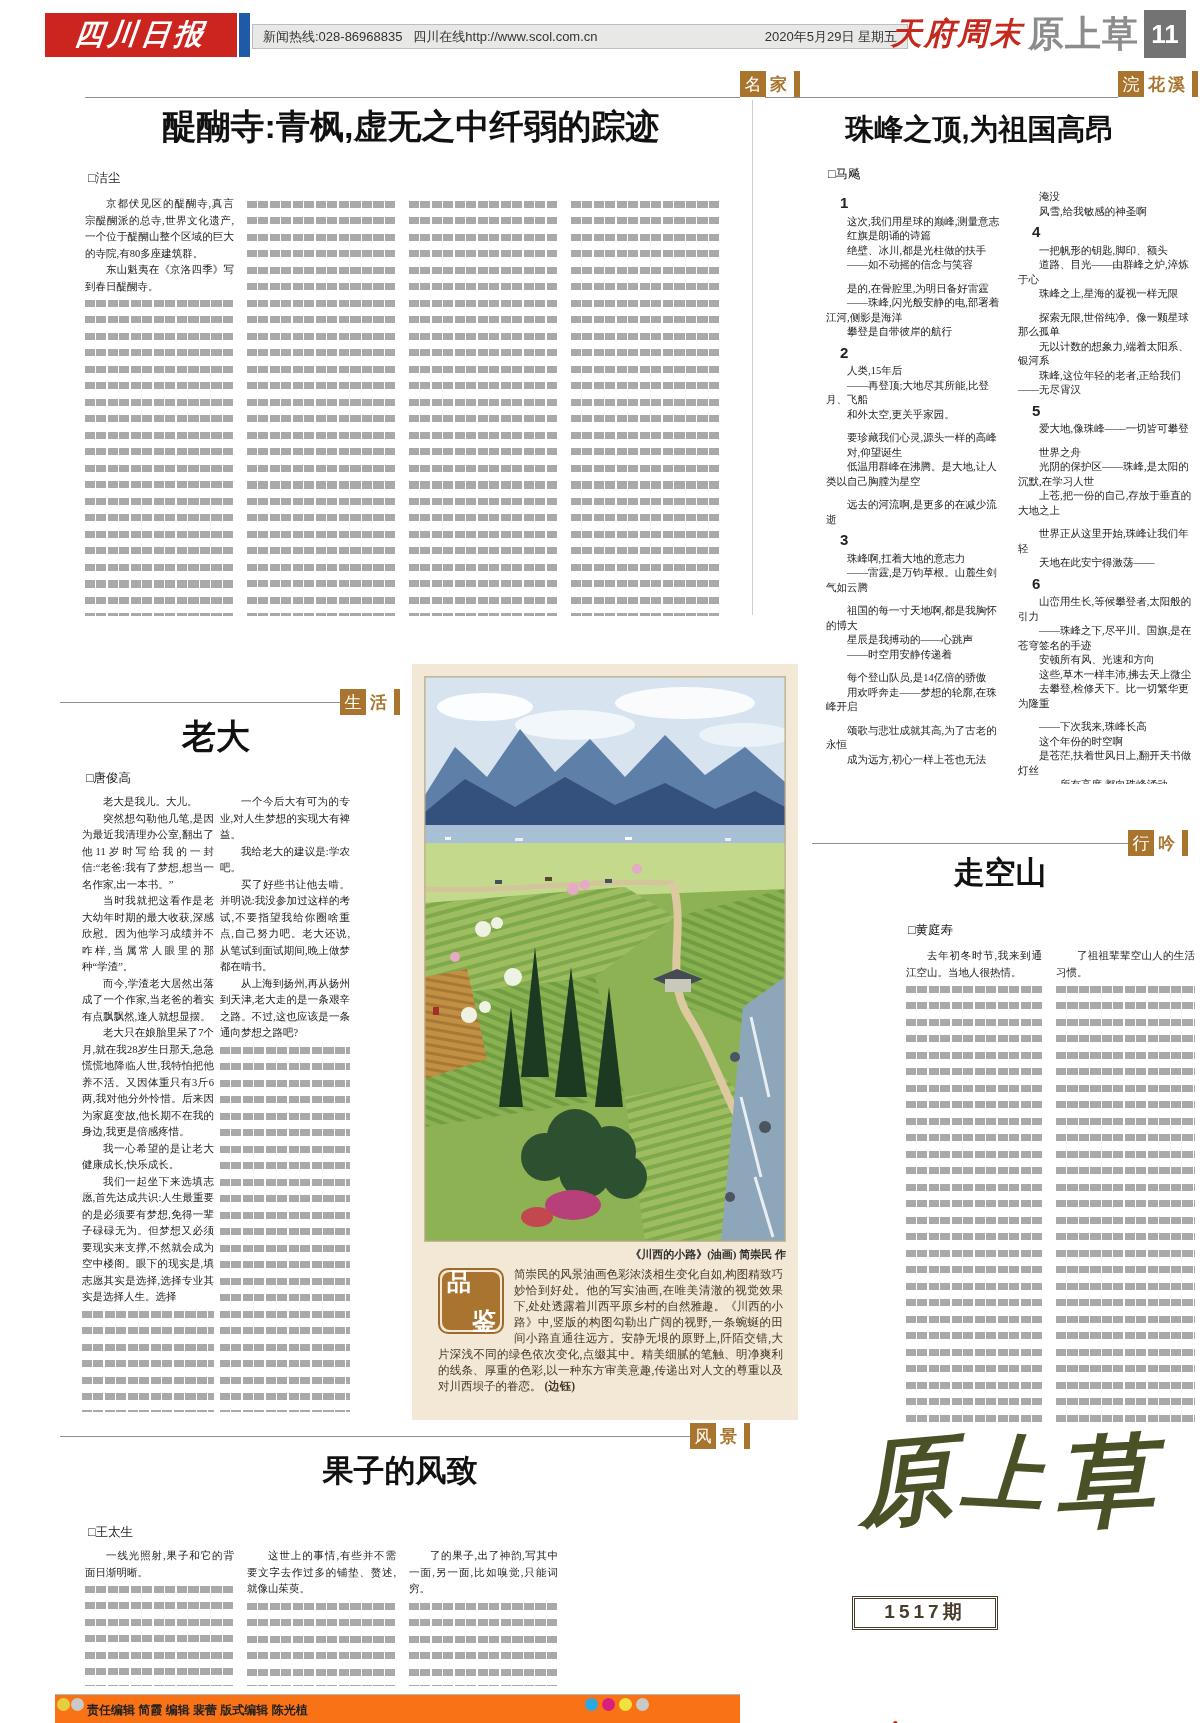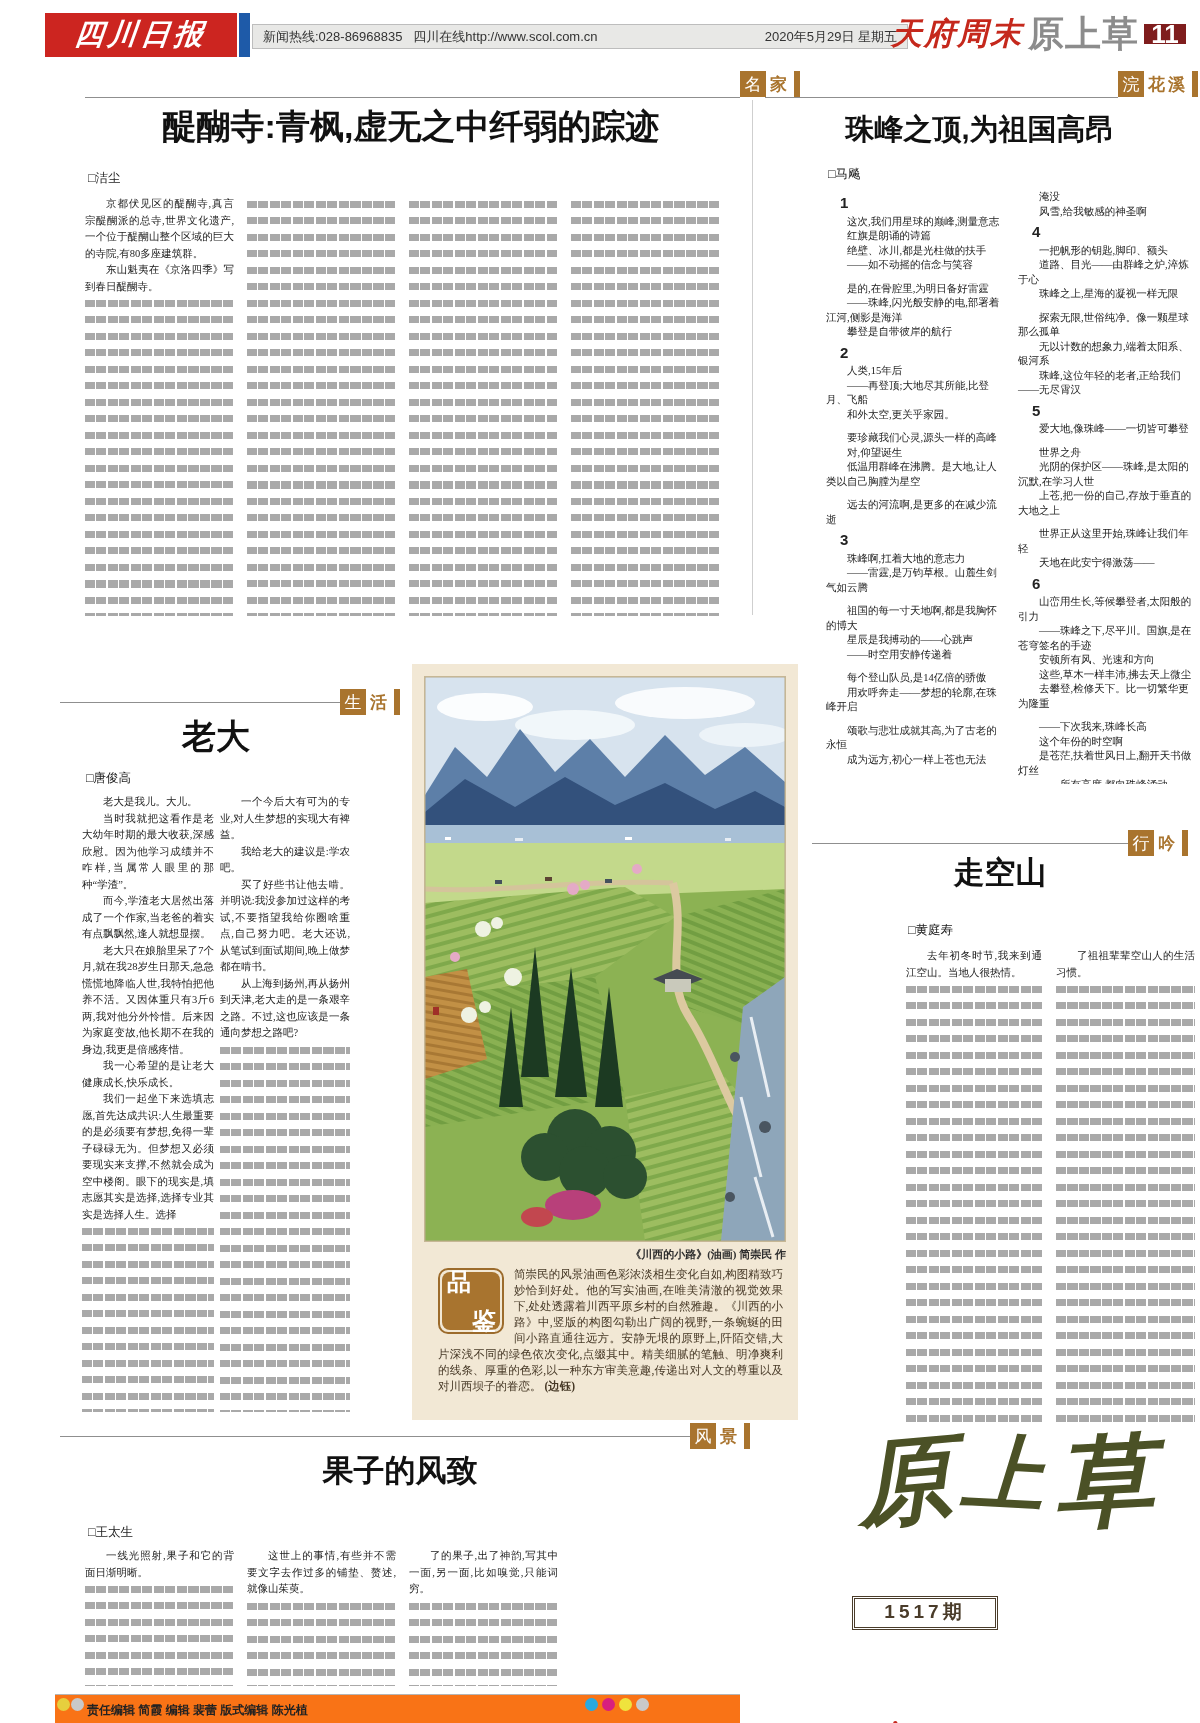--- a/index.html
+++ b/index.html
@@ -10,21 +10,21 @@
   .logo{left:45px;top:13px;width:192px;height:44px;background:#cc2520;display:flex;align-items:center;justify-content:center;}
   .logo span{color:#fff;font-size:29px;font-weight:bold;font-style:italic;letter-spacing:4px;transform:skew(-6deg);}
   .logo-stripe{left:239px;top:13px;width:11px;height:44px;background:#1e5aa8;}
   .infobar{left:252px;top:24px;width:656px;height:25px;background:#e8e8e6;border:1px solid #bdbdbd;
            display:flex;align-items:center;justify-content:space-between;padding:0 10px;box-sizing:border-box;
            font-family:"Liberation Sans",sans-serif;font-size:13px;color:#333;}
   .brand{right:14px;top:10px;height:48px;display:flex;align-items:center;gap:5px;}
   .brand .script{color:#c5281c;font-size:31px;font-weight:bold;font-style:italic;letter-spacing:2px;}
   .brand .dot{color:#c5281c;font-size:26px;font-weight:bold;}
   .brand .gray{color:#8c8c8c;font-size:36px;font-weight:bold;letter-spacing:1px;font-family:"Liberation Sans",sans-serif;}
-  .pagenum{width:42px;height:20px;background:#7f1d1d;color:#fff;font-family:"Liberation Sans",sans-serif;
+  .pagenum{width:42px;height:48px;background:#737373;color:#fff;font-family:"Liberation Sans",sans-serif;
            font-size:26px;font-weight:bold;display:flex;align-items:center;justify-content:center;}
   
   .rule{position:absolute;height:1px;background:#8f8f8f;}
   .vrule{position:absolute;width:1px;background:#cfcfcf;}
   .tag{position:absolute;display:flex;align-items:center;height:26px;}
   .tag .tbox{width:26px;height:26px;background:#a9742e;color:#fff;font-size:17px;display:flex;align-items:center;justify-content:center;}
   .tag .trest{color:#a9742e;font-size:17px;padding:0 4px;letter-spacing:3px;font-weight:bold;}
   .tag .tbar{width:6px;height:26px;background:#a9742e;}
   
   .headline{position:absolute;text-align:center;font-family:"Liberation Sans",sans-serif;font-weight:bold;color:#111;}
@@ -199,20 +199,21 @@
   <div class="rule" style="left:60px;top:702px;width:280px;"></div>
   <div class="tag" style="left:340px;top:689px;">
     <span class="tbox">生</span>
     <span class="trest">活</span>
     <span class="tbar"></span>
   </div>
   <div class="headline" style="left:82px;top:714px;width:268px;font-size:34px;">老大</div>
   <div class="byline" style="left:86px;top:770px;">□唐俊高</div>
   <div class="col" style="position:absolute;left:82px;top:794px;width:132px;height:618px;">
       <p class="bp">老大是我儿。大儿。</p>
+      <p class="bp">突然想勾勒他几笔,是因为最近我清理办公室,翻出了他11岁时写给我的一封信:“老爸:我有了梦想,想当一名作家,出一本书。”</p>
       <p class="bp">当时我就把这看作是老大幼年时期的最大收获,深感欣慰。因为他学习成绩并不咋样,当属常人眼里的那种“学渣”。</p>
       <p class="bp">而今,学渣老大居然出落成了一个作家,当老爸的着实有点飘飘然,逢人就想显摆。</p>
       <p class="bp">老大只在娘胎里呆了7个月,就在我28岁生日那天,急急慌慌地降临人世,我特怕把他养不活。又因体重只有3斤6两,我对他分外怜惜。后来因为家庭变故,他长期不在我的身边,我更是倍感疼惜。</p>
       <p class="bp">我一心希望的是让老大健康成长,快乐成长。</p>
       <p class="bp">我们一起坐下来选填志愿,首先达成共识:人生最重要的是必须要有梦想,免得一辈子碌碌无为。但梦想又必须要现实来支撑,不然就会成为空中楼阁。眼下的现实是,填志愿其实是选择,选择专业其实是选择人生。选择</p>
       <div class="greek"></div>
     </div>
   <div class="col" style="position:absolute;left:220px;top:794px;width:130px;height:618px;">
       <p class="bp">一个今后大有可为的专业,对人生梦想的实现大有裨益。</p>
       <p class="bp">我给老大的建议是:学农吧。</p>

